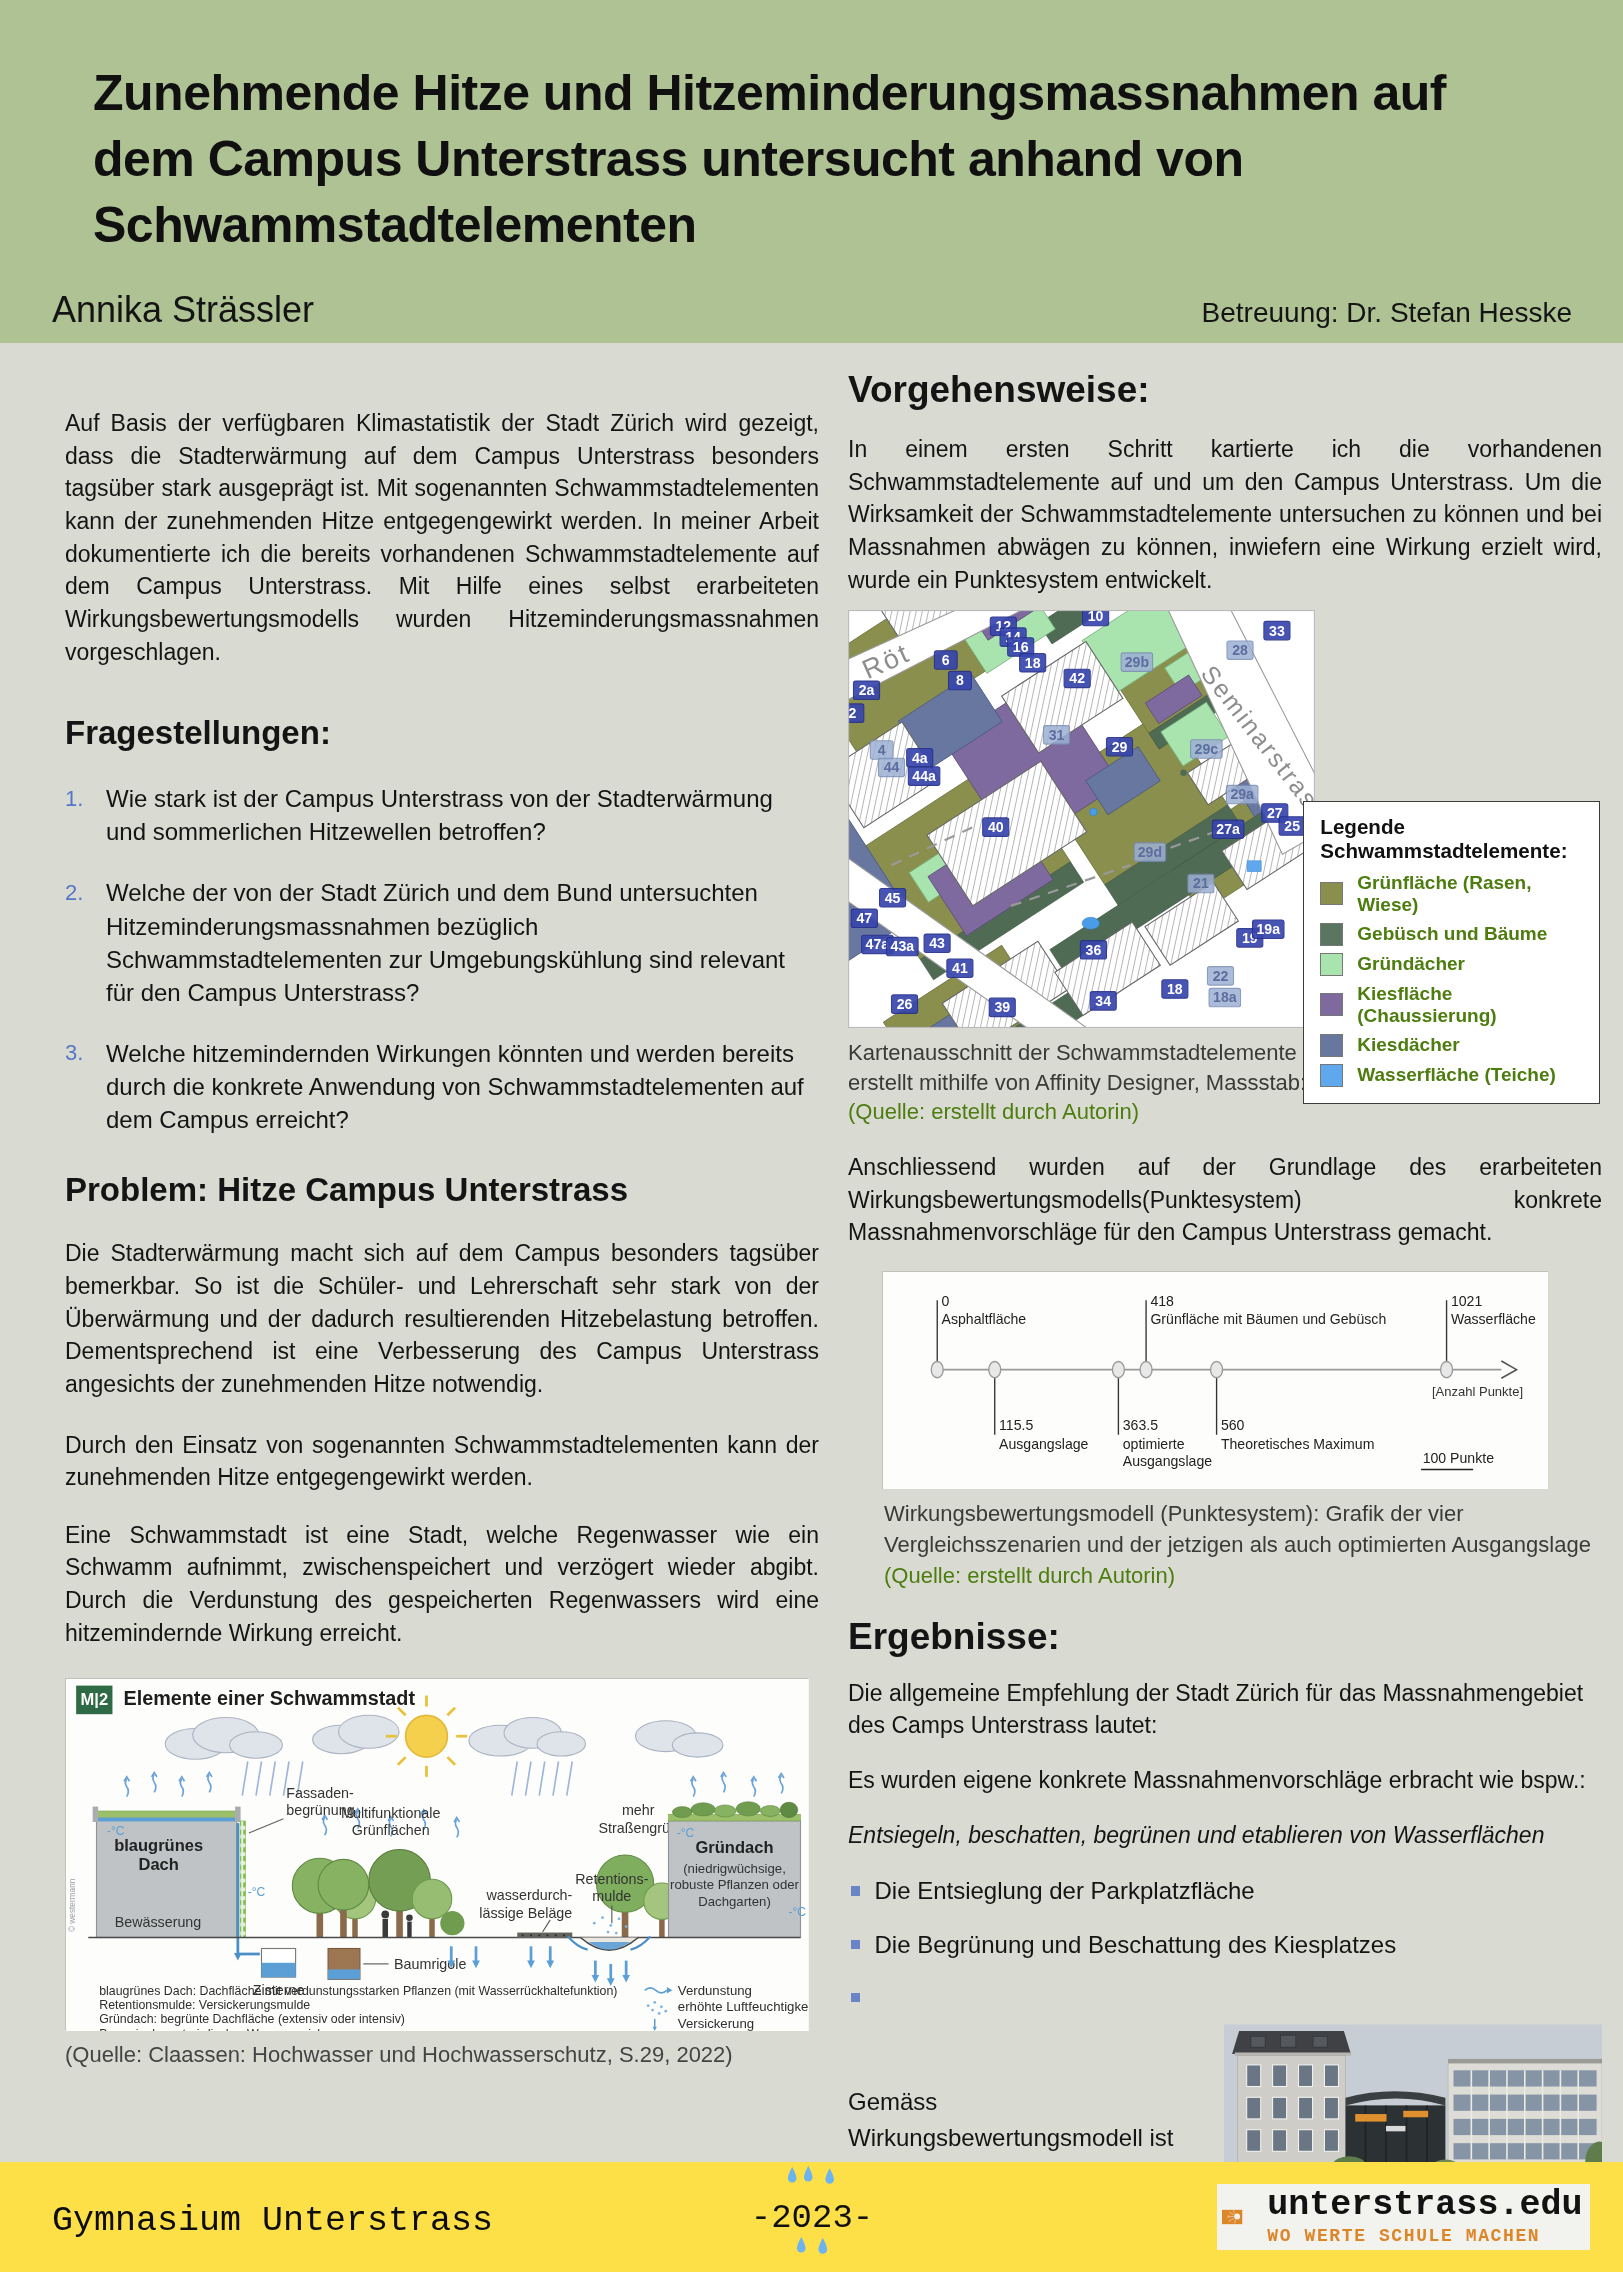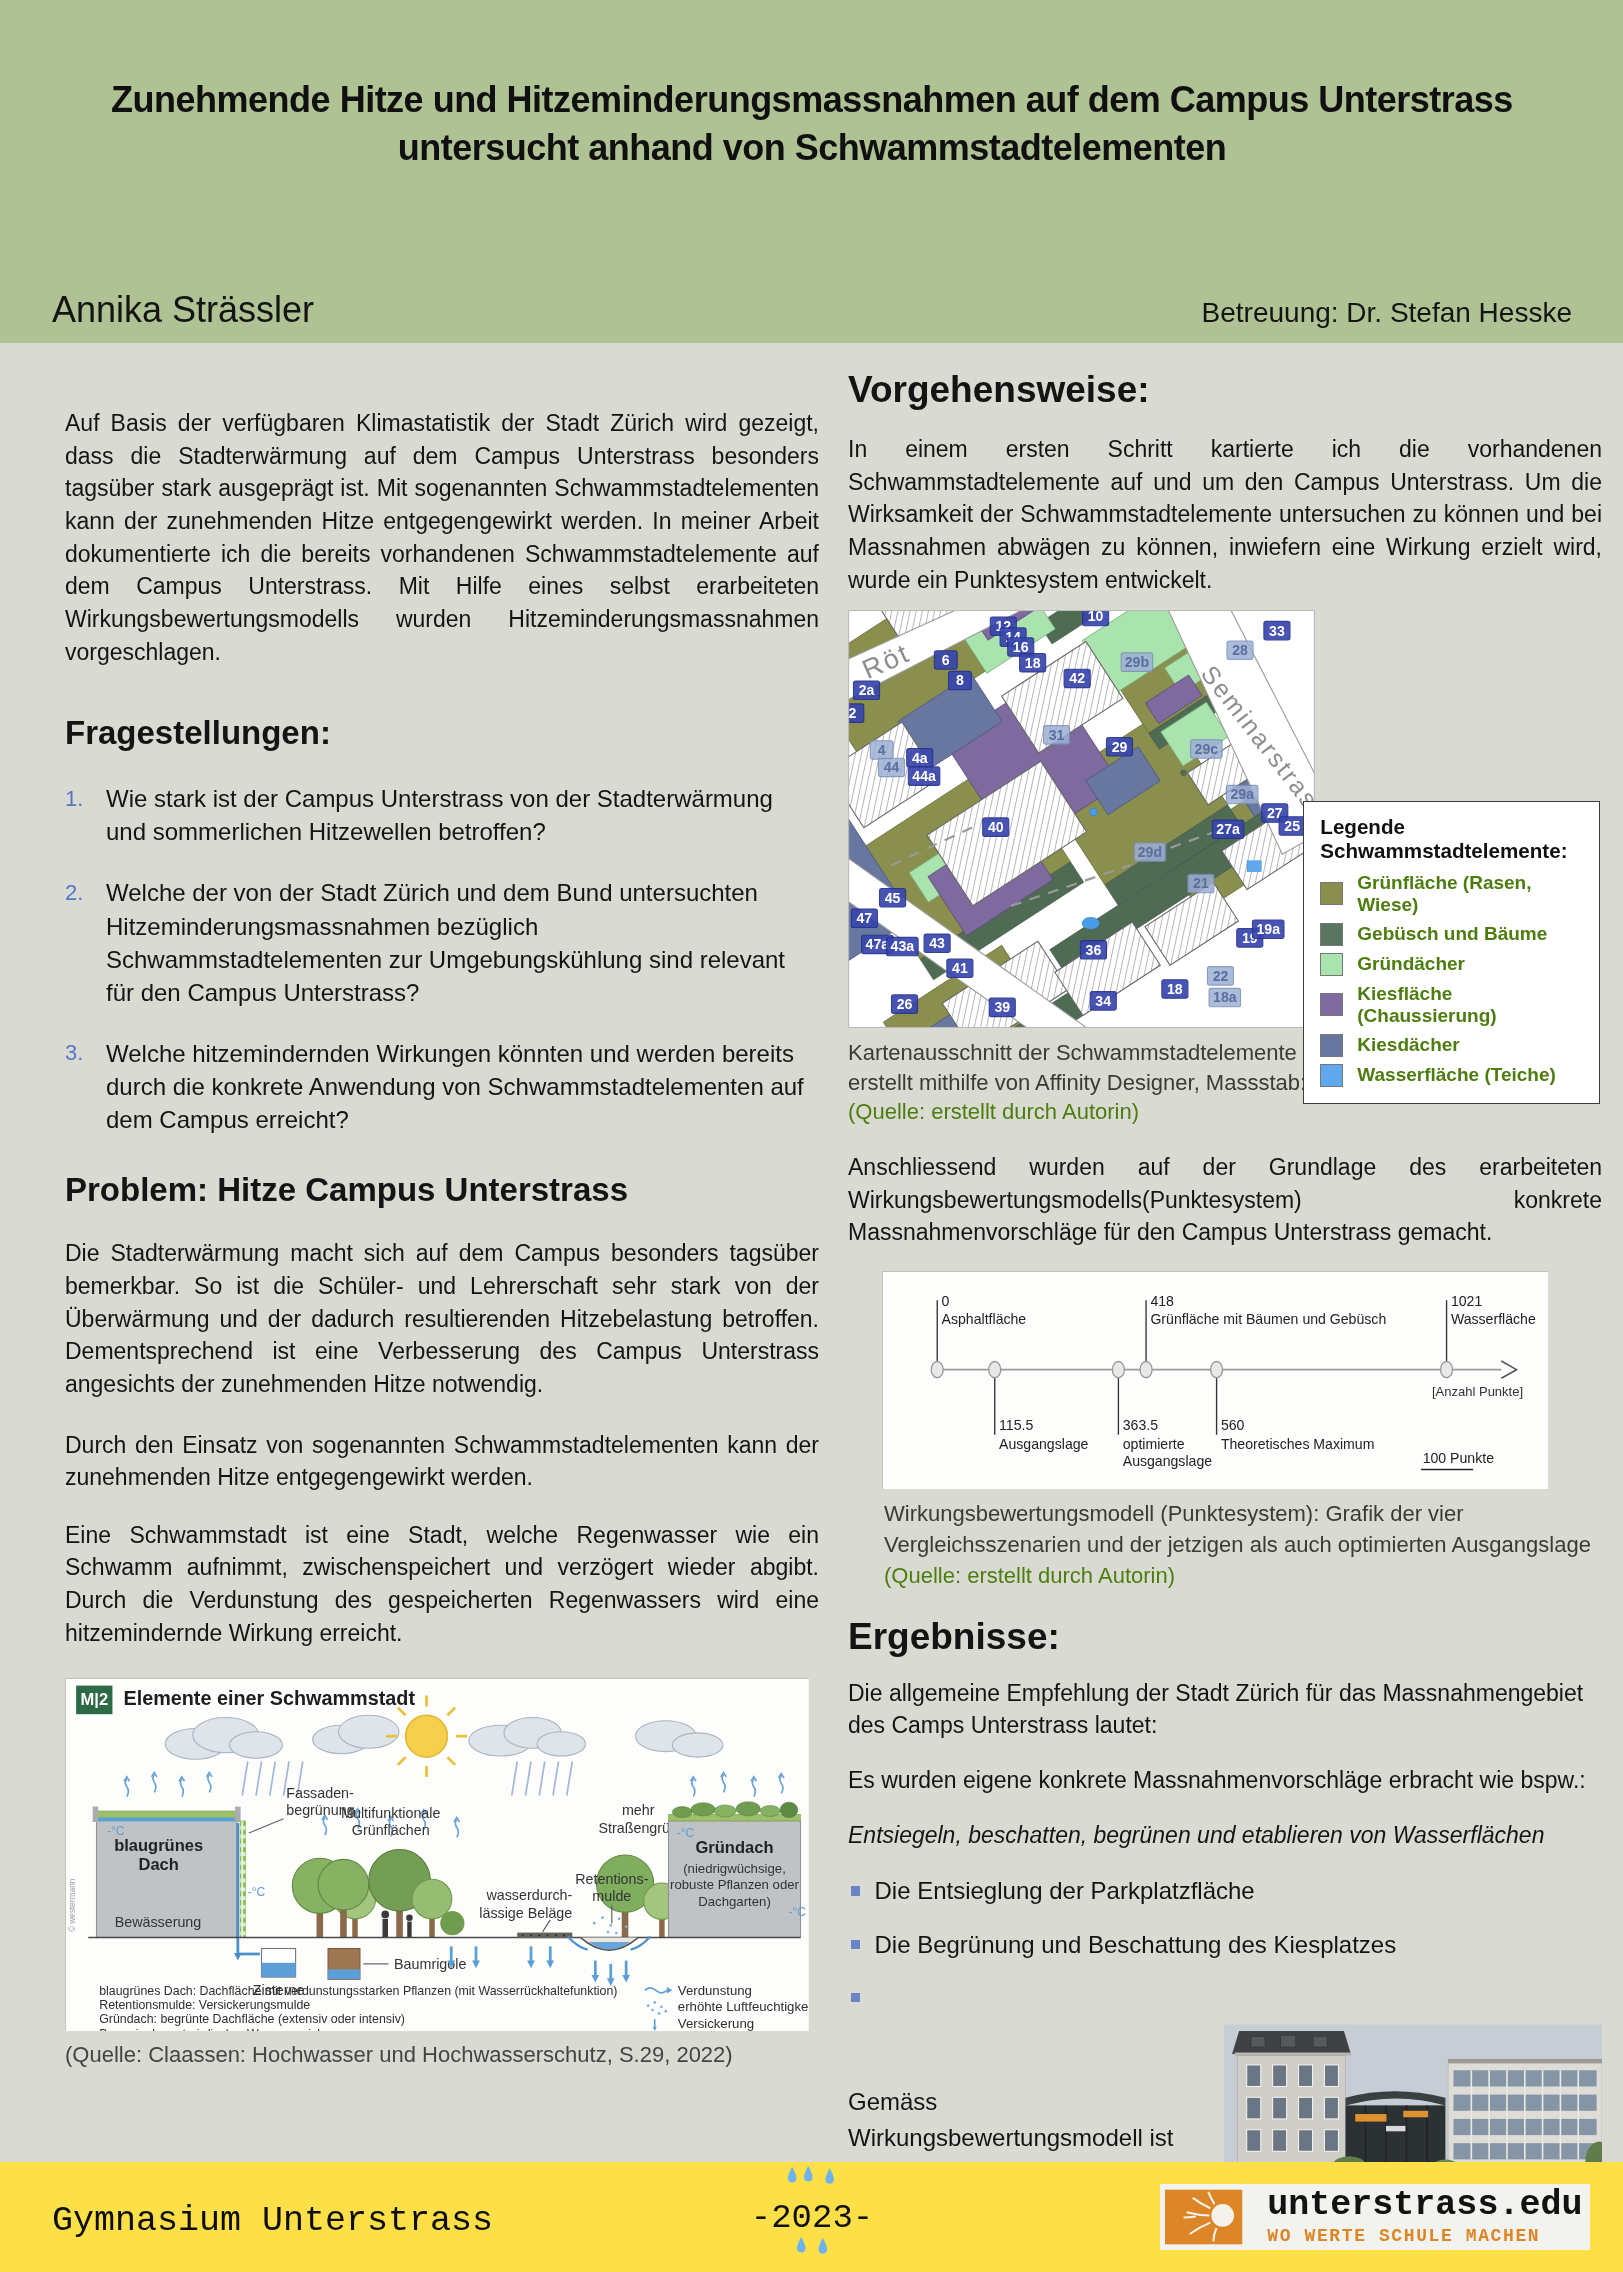--- a/index.html
+++ b/index.html
@@ -6,22 +6,22 @@
   html,body { background:#9aa18f; }
   .poster {
     position:relative; width:1624px; height:2273px;
     background:#d9dbd2;
     font-family:"Liberation Sans", sans-serif;
     color:#141414; overflow:hidden;
   }
   
   .header { position:absolute; top:0; left:0; right:0; height:343px; background:#aec294; }
   .poster-title {
-    margin:0 auto; padding-top:76px; max-width:1438px;
-    text-align:center; font-size:36px; line-height:1.32; font-weight:700; letter-spacing:-0.5px; color:#101010;
+    margin:0 auto; padding-top:60px; max-width:1438px;
+    text-align:left; font-size:50px; line-height:1.32; font-weight:700; letter-spacing:-0.5px; color:#101010;
   }
   .author { position:absolute; left:52px; bottom:12px; font-size:36px; font-weight:400; }
   .supervisor { position:absolute; right:52px; bottom:14px; font-size:28px; }
 
   
   .col { position:absolute; top:343px; width:754px; height:1819px; }
   .col-left { left:65px; }
   .col-right { left:848px; }
   p.body { font-size:23px; line-height:1.42; text-align:justify; }
   .h-left { font-size:33px; font-weight:700; }
@@ -60,21 +60,21 @@
   .conclusion { width:358px; font-size:24px; line-height:1.5; }
   .photo-block { margin-left:19.5px; width:378px; }
   .photo-cap { font-size:23px; margin-top:7.6px; }
 
   
   .footer { position:absolute; left:0; right:0; top:2162px; bottom:0; background:#fde047;font-family:Liberation Mono, monospace; }
   .school { position:absolute; left:52px; top:39px; font-size:35px; color:#0d0d0d; }
   .year-wrap { position:absolute; left:50%; transform:translateX(-50%); top:4.3px; width:141px; text-align:center; }
   .year { font-size:34px; color:#111; }
   .logo-box {
-    position:absolute; right:34px; top:22px; width:430px; height:66px; background:#f2f2ef;
+    position:absolute; right:34px; top:22px; width:373px; height:66px; background:#f2f2ef;
     display:flex; align-items:center; padding:4.3px 7.6px 4.3px 5.4px;gap:16px;
   }
   .logo-text { margin-left:8.7px; }
   .logo-main { font-size:35px; font-weight:700; color:#121212; letter-spacing:0; line-height:1.0; }
   .logo-sub { font-size:18px; font-weight:700; color:#dd8628; letter-spacing:1.6px; margin-top:2.2px; }
 
   svg text { font-family:"Liberation Sans", sans-serif; }
   .badge-t { fill:#ffffff; font-size:26px; font-weight:700; }
   .badge-r { fill:#3846ad; stroke:#27308c; stroke-width:2; opacity:0.92; }
   .badge-light .badge-r { fill:#9db0d4; stroke:#7b8cb4; opacity:0.85; }

